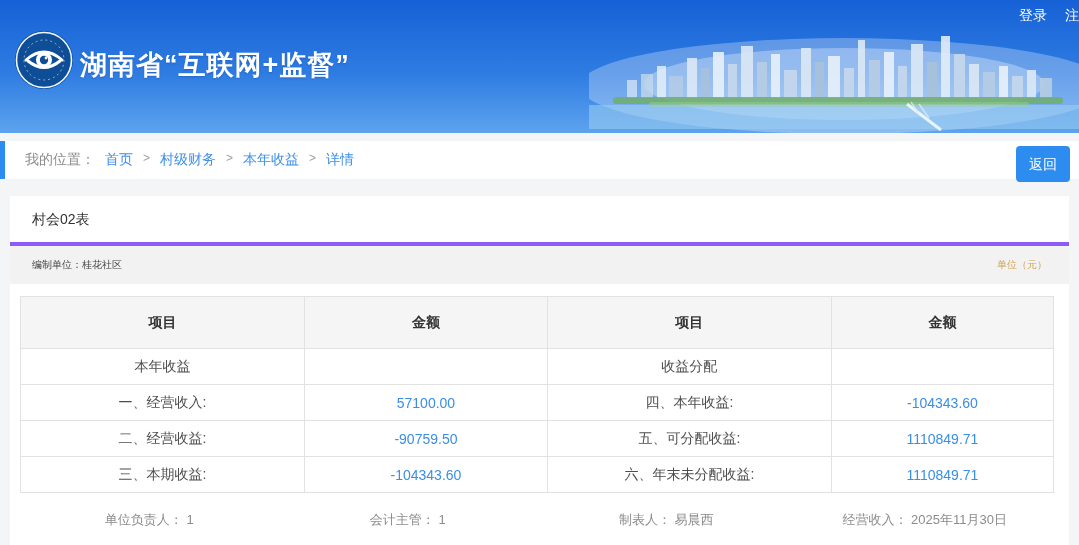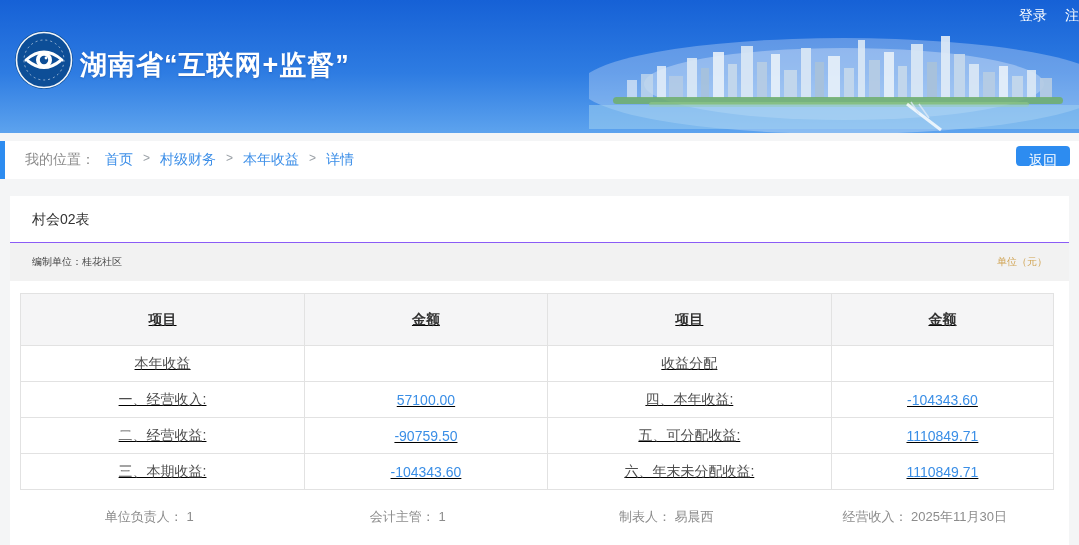--- a/index.html
+++ b/index.html
@@ -80,21 +80,21 @@
     color: #3d8fe8;
     text-decoration: none;
     cursor: pointer;
   }
   .breadcrumb .sep { color: #9aa0a6; font-size: 12px; }
   .back-button {
     position: absolute;
     right: 9px;
     top: 5px;
     width: 54px;
-    height: 20px;
+    height: 36px;
     background: #2d8cf0;
     color: #ffffff;
     font-size: 14px;
     border: none;
     border-radius: 4px;
     cursor: pointer;
     line-height: 28px;
     text-align: center;
     font-family: inherit;
   }
@@ -103,36 +103,36 @@
   .card {
     margin: 17px 10px 0 10px;
     background: #ffffff;
     min-height: 339px;
     padding-bottom: 14px;
   }
   .card-title-row {
     padding: 15px 22px 13px 22px;
     font-size: 14px;
     color: #333333;
-    border-bottom: 1px solid #8b5cf6;
+    border-bottom: 4px solid #8b5cf6;
   }
   .unit-bar {
     height: 38px;
     background: #f2f2f2;
     display: flex;
     align-items: center;
     justify-content: space-between;
     padding: 0 22px;
     font-size: 10px;
   }
   .unit-bar .unit-left { color: #444444; }
   .unit-bar .unit-right { color: #d0a352; }
 
   
-  .table-wrap { margin: 12px 15px 0 10px; text-decoration: underline; }
+  .table-wrap { margin: 12px 15px 0 10px; }
   table.report-table {
     width: 100%;
     border-collapse: collapse;
     table-layout: fixed;
   }
   .report-table th, .report-table td {
     border: 1px solid #e2e2e2;
     text-align: center;
     font-size: 14px;
   }

